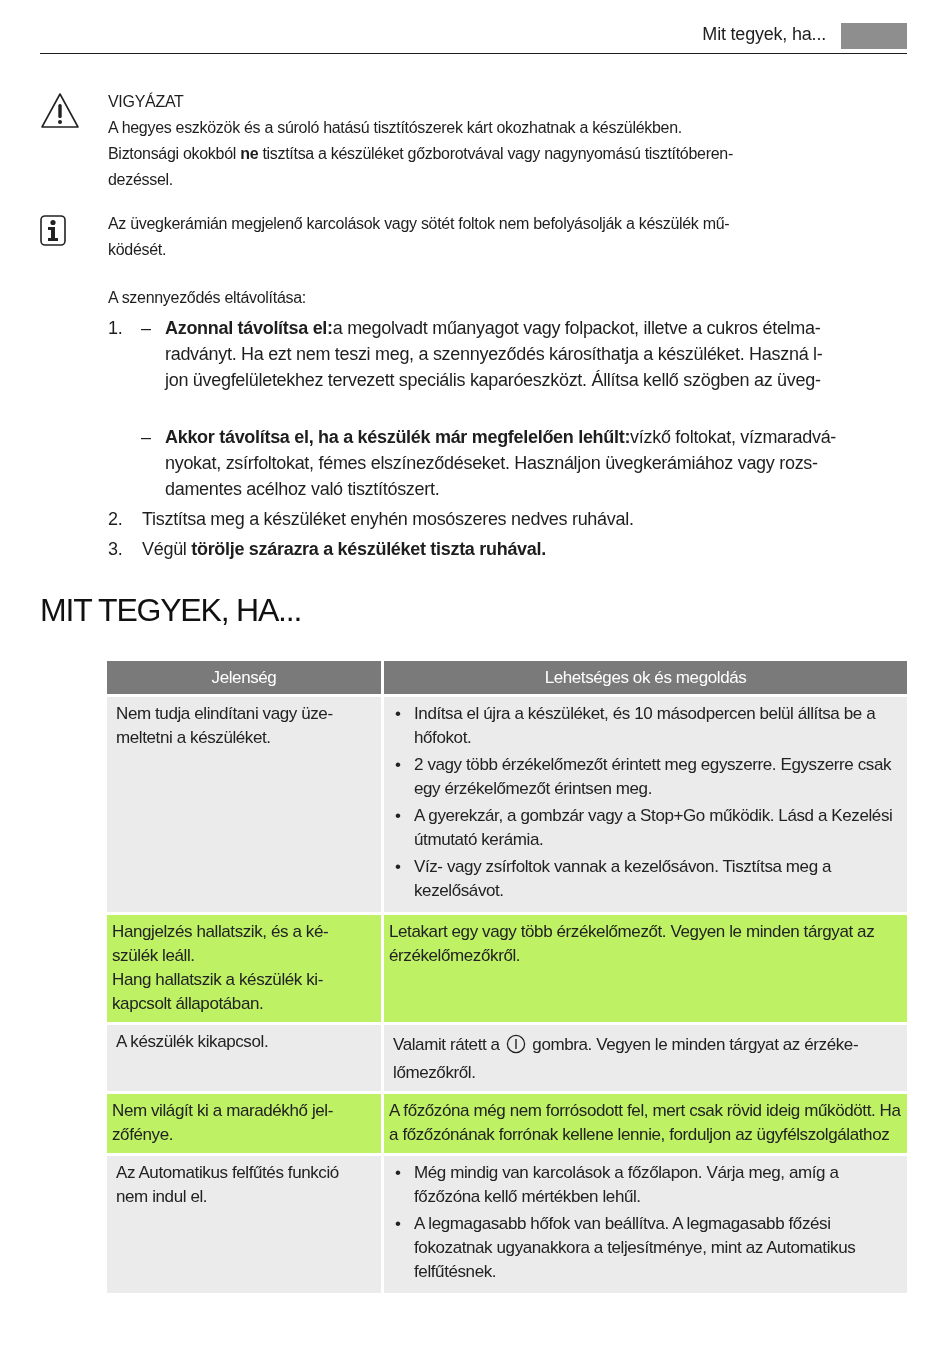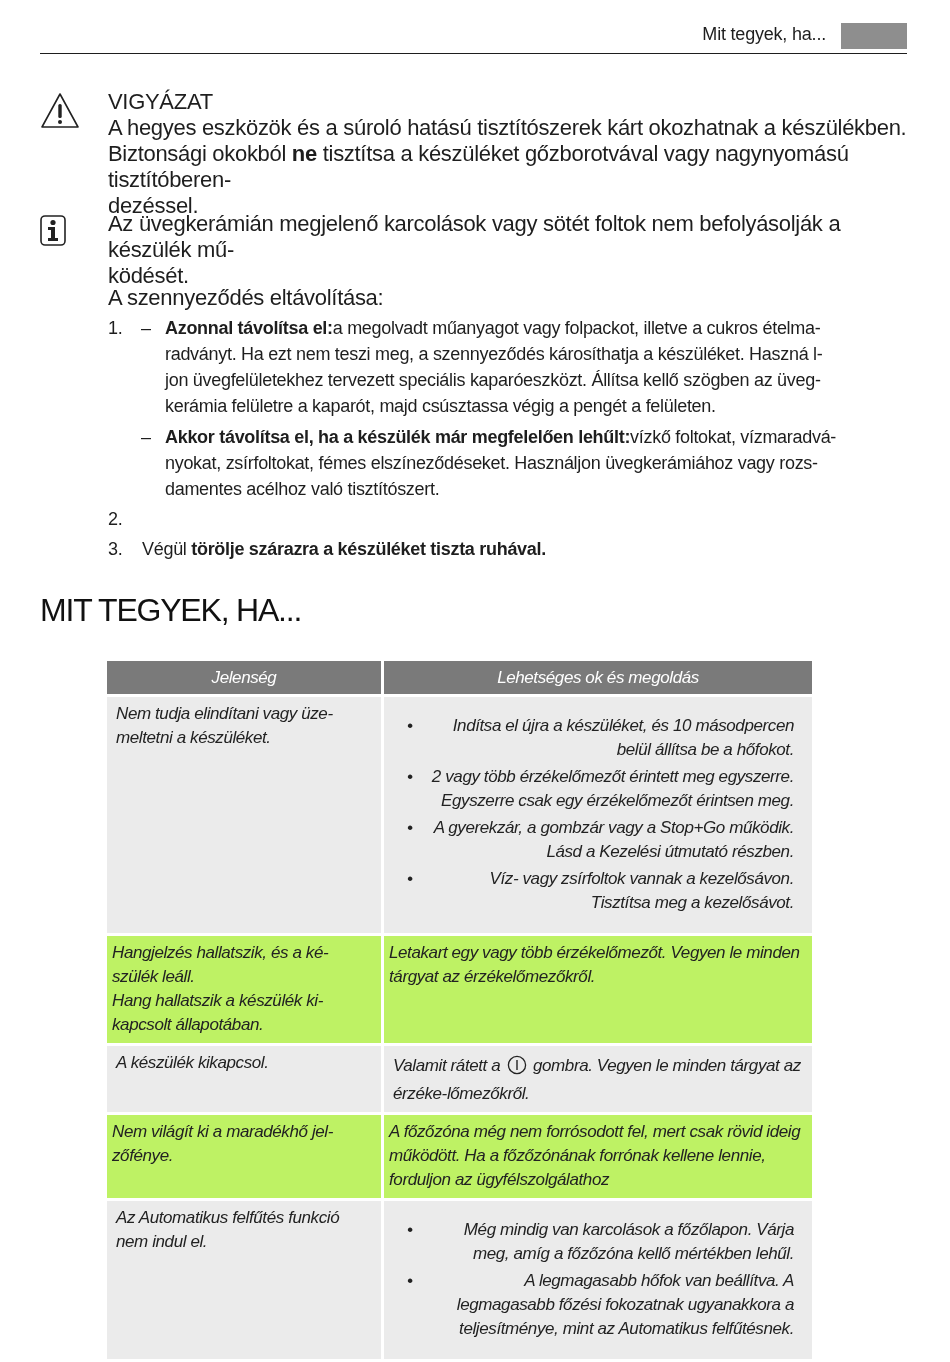--- a/index.html
+++ b/index.html
@@ -15,51 +15,51 @@
       position: absolute; left: 841px; top: 23px; width: 66px; height: 26px;
       background: #8e8e8e;
     }
     .header-rule {
       position: absolute; left: 40px; top: 53px; width: 867px; height: 1px;
       background: #1e1e1e;
     }
     .icon { position: absolute; }
     .warn-icon { left: 40px; top: 92px; width: 40px; height: 38px; }
     .info-icon { left: 40px; top: 215px; width: 26px; height: 31px; }
-    .body-text { font-size: 22px; line-height: 26px; letter-spacing: -0.3px; }
+    .body-text { font-size: 16px; line-height: 26px; letter-spacing: -0.3px; }
     .block { position: absolute; left: 108px; width: 800px; }
     .bold { font-weight: bold; }
     .list-row { position: absolute; font-size: 18px; line-height: 26px; letter-spacing: -0.3px; }
     .num { position: absolute; left: 108px; }
     .dash { position: absolute; left: 141px; }
     .item-text { position: absolute; left: 165px; width: 742px; }
     .num-text { position: absolute; left: 142px; width: 760px; }
     .section-title {
       position: absolute; left: 40px; top: 592px;
       font-size: 32px; letter-spacing: -1.2px; color: #111;
     }
     .table {
-      position: absolute; left: 107px; top: 661px; width: 705px;
-      border-collapse: separate; border-spacing: 0; font-style: italic;
+      position: absolute; left: 107px; top: 661px; width: 800px;
+      border-collapse: separate; border-spacing: 0;
     }
     .table th {
       background: #7a7a7a; color: #ffffff; font-weight: normal;
       font-size: 17px; letter-spacing: -0.4px; height: 33px; padding: 0;
       border-right: 3px solid #ffffff; border-bottom: 3px solid #ffffff;
     }
     .table td {
       vertical-align: top; font-size: 17px; line-height: 24px; letter-spacing: -0.4px;
       padding: 5px 6px 6px 5px; border-right: 3px solid #ffffff; border-bottom: 3px solid #ffffff;
       color: #222;
     }
     .table tr.light td { background: #ebebeb; padding-left: 9px; }
     .table tr.dark td { background: #bef264; }
     .table th:last-child, .table td:last-child { border-right: none; }
     .c1 { width: 259px; }
-    .bullets { list-style: none; margin: 12px; padding: 0; text-align: right; }
+    .bullets { list-style: none; margin: 0; padding: 0; }
     .bullets li { position: relative; padding-left: 21px; margin-bottom: 3px; }
     .bullets li::before { content: "•"; position: absolute; left: 2px; top: 0; }
     .power-icon { display: inline-block; vertical-align: -4px; margin: 0 2px; }
   </style>
 </head>
 <body>
 
 <div class="header-text">Mit tegyek, ha...</div>
 <div class="header-bar"></div>
 <div class="header-rule"></div>
@@ -92,35 +92,35 @@
 
 <div class="block body-text" style="top:285px;">A szennyeződés eltávolítása:</div>
 
 <div class="list-row" style="top:315px; left:0; width:950px; height:110px;">
   <span class="num">1.</span>
   <span class="dash">–</span>
   <div class="item-text">
     <div><span class="bold">Azonnal távolítsa el:</span><span>a megolvadt műanyagot vagy folpackot, illetve a cukros ételma-</span></div>
     <div>radványt. Ha ezt nem teszi meg, a szennyeződés károsíthatja a készüléket. Haszná l-</div>
     <div>jon üvegfelületekhez tervezett speciális kaparóeszközt. Állítsa kellő szögben az üveg-</div>
-    <div>kerámia felületre a kaparót, majd csúsztassa végig a pengét a felületen.</div>
   </div>
 </div>
 
 <div class="list-row" style="top:424px; left:0; width:950px; height:80px;">
   <span class="dash">–</span>
   <div class="item-text">
     <div><span class="bold">Akkor távolítsa el, ha a készülék már megfelelően lehűlt:</span><span>vízkő foltokat, vízmaradvá-</span></div>
     <div>nyokat, zsírfoltokat, fémes elszíneződéseket. Használjon üvegkerámiához vagy rozs-</div>
     <div>damentes acélhoz való tisztítószert.</div>
   </div>
 </div>
 
 <div class="list-row" style="top:506px; left:0; width:950px; height:26px;">
   <span class="num">2.</span>
+  <span class="num-text">Tisztítsa meg a készüléket enyhén mosószeres nedves ruhával.</span>
 </div>
 
 <div class="list-row" style="top:536px; left:0; width:950px; height:26px;">
   <span class="num">3.</span>
   <span class="num-text"><span>Végül </span><span class="bold">törölje szárazra a készüléket tiszta ruhával.</span></span>
 </div>
 
 <div class="section-title">MIT TEGYEK, HA...</div>
 
 <table class="table">
@@ -133,21 +133,21 @@
   <tbody>
     <tr class="light">
       <td class="c1">
         <div>Nem tudja elindítani vagy üze-</div>
         <div>meltetni a készüléket.</div>
       </td>
       <td>
         <ul class="bullets">
           <li>Indítsa el újra a készüléket, és 10 másodpercen belül állítsa be a hőfokot.</li>
           <li>2 vagy több érzékelőmezőt érintett meg egyszerre. Egyszerre csak egy érzékelőmezőt érintsen meg.</li>
-          <li>A gyerekzár, a gombzár vagy a Stop+Go működik. Lásd a Kezelési útmutató részben.</li>
+          <li>A gyerekzár, a gombzár vagy a Stop+Go működik. Lásd a Kezelési útmutató kerámia.</li>
           <li>Víz- vagy zsírfoltok vannak a kezelősávon. Tisztítsa meg a kezelősávot.</li>
         </ul>
       </td>
     </tr>
     <tr class="dark">
       <td class="c1" style="height:93px;">
         <div>Hangjelzés hallatszik, és a ké-</div>
         <div>szülék leáll.</div>
         <div>Hang hallatszik a készülék ki-</div>
         <div>kapcsolt állapotában.</div>

